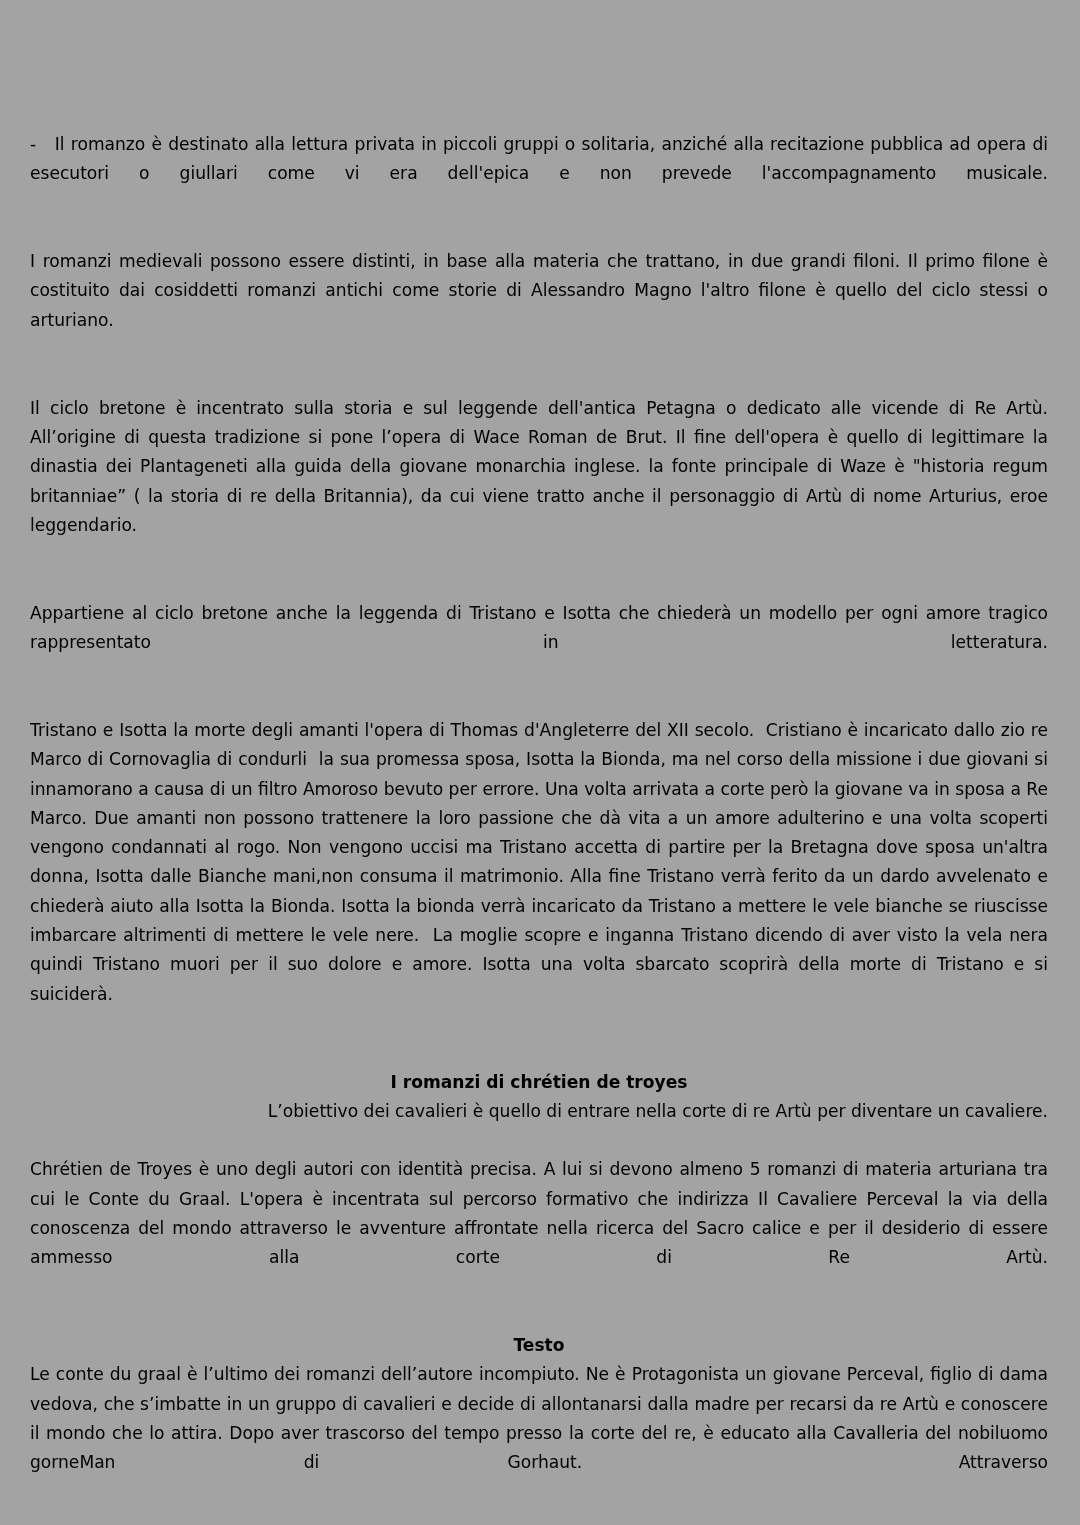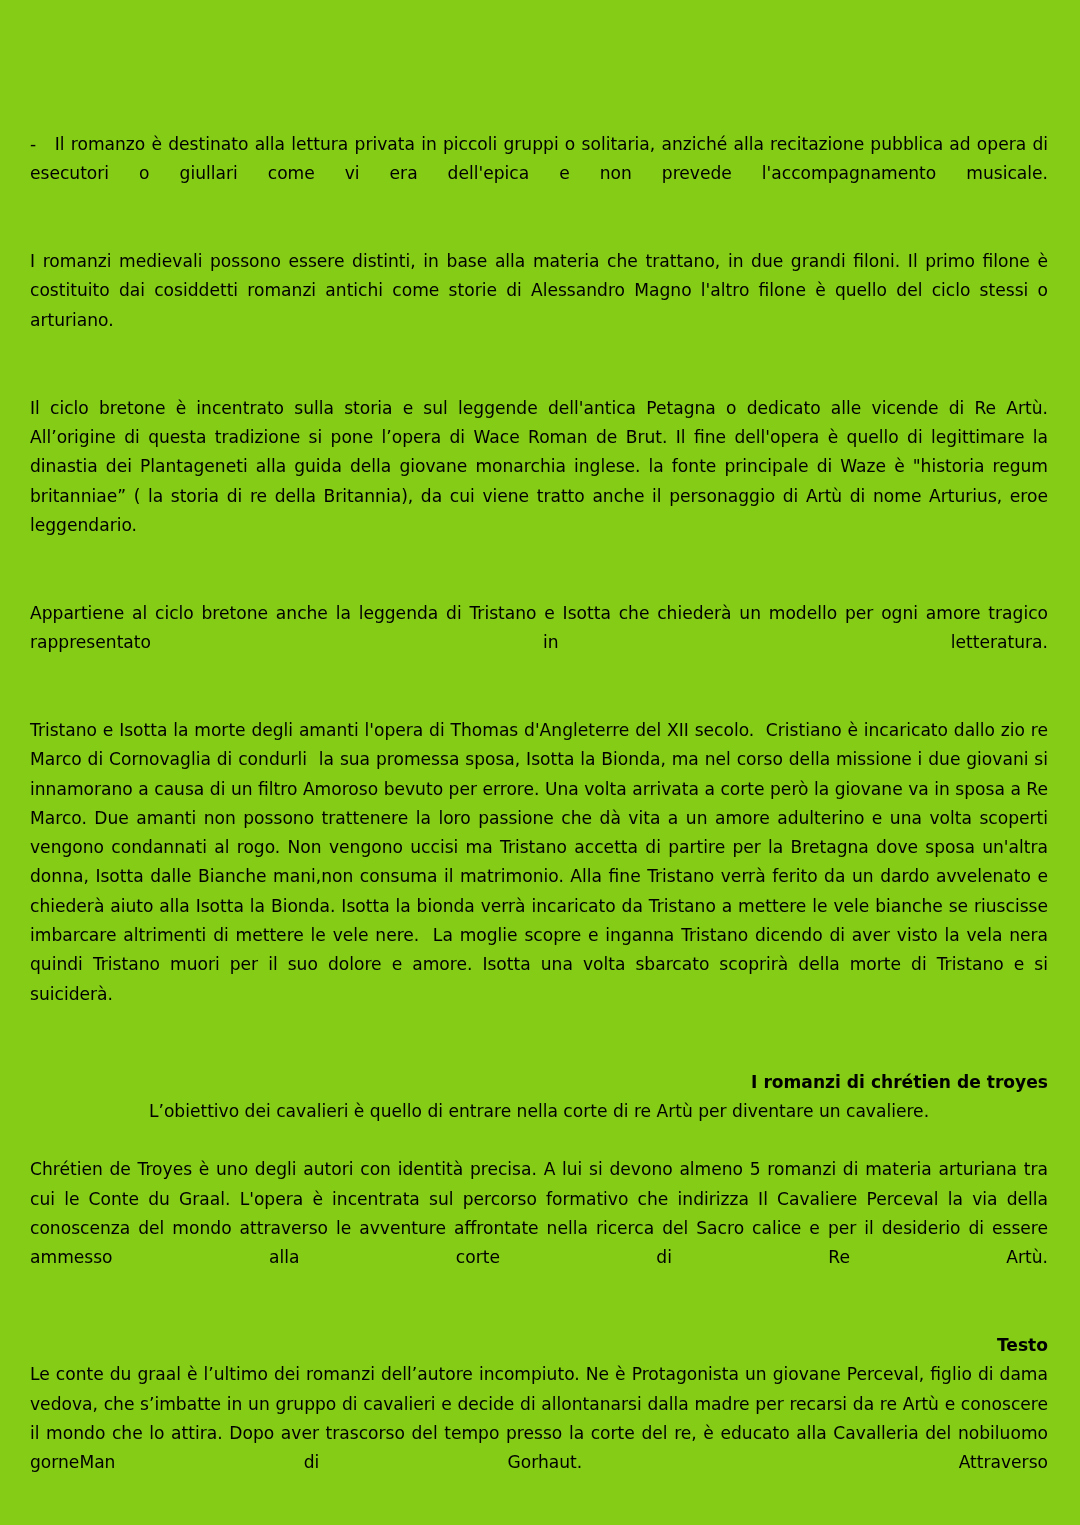--- a/index.html
+++ b/index.html
@@ -11,21 +11,21 @@
 
   body {
     font-family: "DejaVu Sans", sans-serif;
     color: #000000;
   }
 
   .page {
     position: relative;
     width: 1080px;
     height: 1525px;
-    background: #84cc16;
+    background: #a3a3a3;
     box-sizing: border-box;
     padding: 130px 13px 0 30px;
     overflow: hidden;
   }
 
   .doc-body {
     width: 1018px;
   }
 
   p.para {
@@ -40,29 +40,29 @@
   }
 
   
   p.para::after {
     content: "";
     display: inline-block;
     width: 100%;
   }
 
   p.para.nojust {
-    text-align: center;
+    text-align: right;
   }
 
   h2.heading {
     margin: 0;
     font-size: 17.1px;
     line-height: 29.3px;
     font-weight: bold;
-    text-align: right;
+    text-align: center;
     color: #000000;
   }
 
   .gap-blank {
     height: 29.3px;
   }
 </style>
 </head>
 <body>
 

